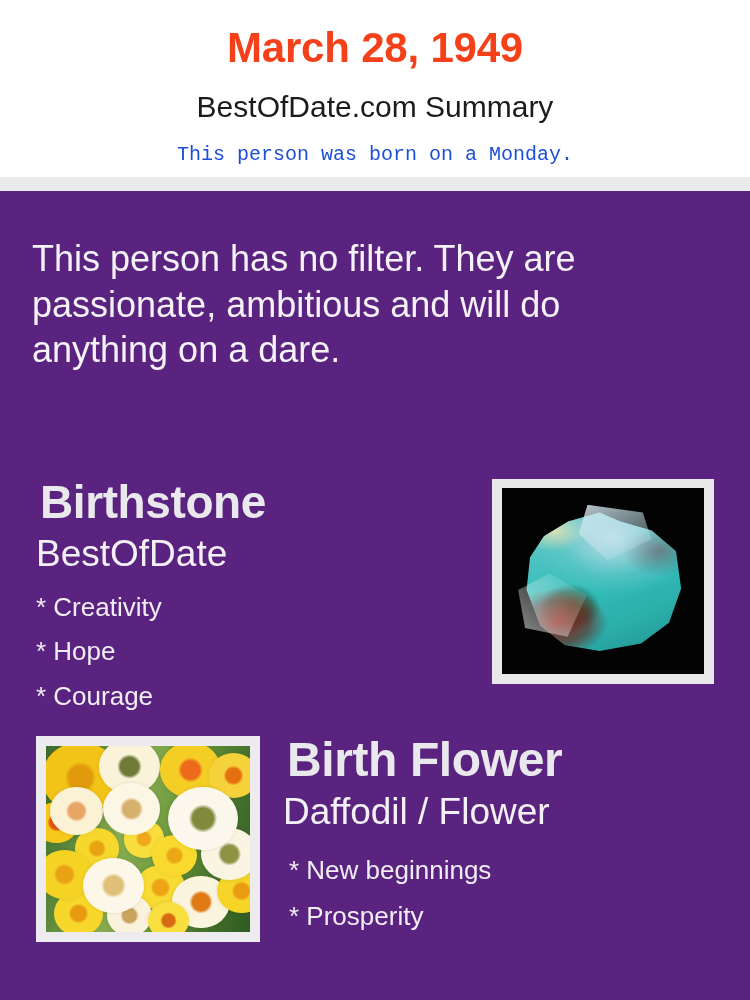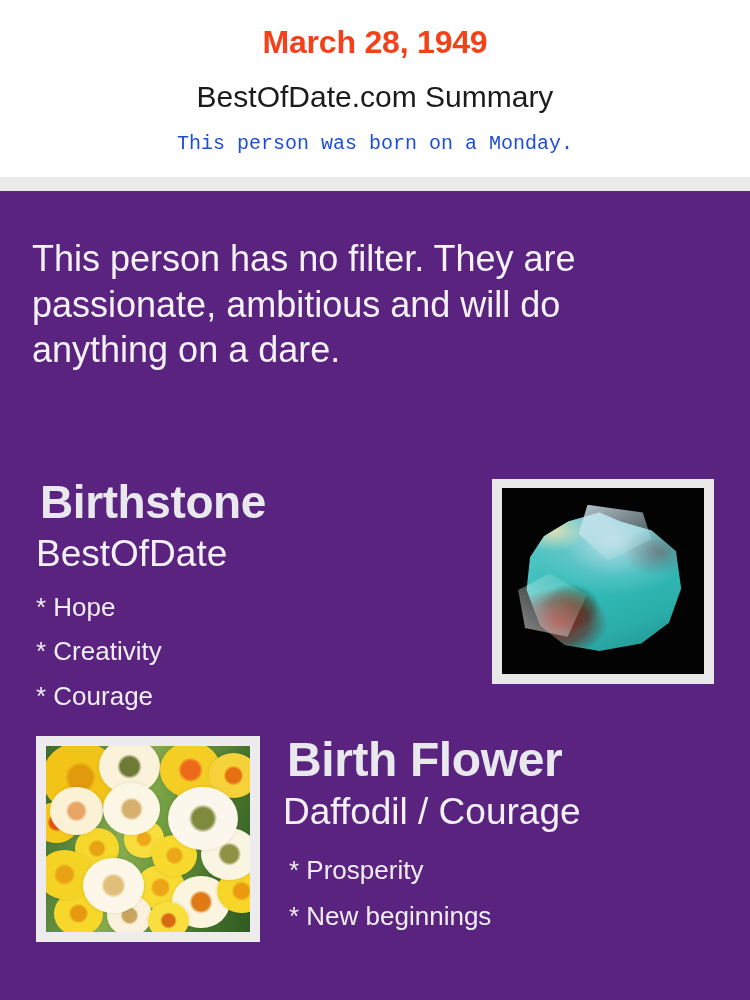--- a/index.html
+++ b/index.html
@@ -28,21 +28,21 @@
     top: 0;
     width: 750px;
     height: 177px;
     background: #FFFFFF;
     text-align: center;
     box-sizing: border-box;
   }
   .header-date {
     margin: 0;
     padding-top: 26px;
-    font-size: 32px;
+    font-size: 42px;
     font-weight: bold;
     letter-spacing: -0.2px;
     color: #F4411A;
     line-height: 1.05;
   }
   .header-site {
     margin: 12px;
     padding-top: 8px;
     font-size: 30px;
     font-weight: normal;
@@ -261,22 +261,22 @@
   <div class="body-area">
 
     <div class="zodiac">
       <div class="zodiac-desc">This person has no filter. They are passionate, ambitious and will do anything on a dare.</div>
     </div>
 
     <div class="birthstone-text">
       <div class="section-title">Birthstone</div>
       <div class="section-value">BestOfDate</div>
       <ul class="traits">
+        <li>* Creativity</li>
         <li>* Hope</li>
-        <li>* Creativity</li>
         <li>* Courage</li>
       </ul>
     </div>
 
     <div class="stone-frame">
       <div class="stone-photo">
         <div class="stone-crystal"></div>
         <div class="stone-facet-a"></div>
         <div class="stone-facet-b"></div>
       </div>
@@ -302,21 +302,21 @@
           <div class="bloom" style="left: 62%; top: 70%; width: 28%; height: 28%; background: radial-gradient(circle, rgb(224, 122, 22) 0%, rgb(224, 122, 22) 22%, rgb(251, 245, 224) 30%, rgb(251, 245, 224) 100%); box-shadow: rgba(0, 0, 0, 0.1) 0px 0px 4px; z-index: 11;"></div>
           <div class="bloom" style="left: 84%; top: 66%; width: 24%; height: 24%; background: radial-gradient(circle, rgb(234, 155, 18) 0%, rgb(234, 155, 18) 22%, rgb(246, 213, 40) 30%, rgb(246, 213, 40) 100%); box-shadow: rgba(0, 0, 0, 0.1) 0px 0px 4px; z-index: 12;"></div>
           <div class="bloom" style="left: 4%; top: 78%; width: 24%; height: 24%; background: radial-gradient(circle, rgb(231, 154, 16) 0%, rgb(231, 154, 16) 22%, rgb(247, 215, 42) 30%, rgb(247, 215, 42) 100%); box-shadow: rgba(0, 0, 0, 0.1) 0px 0px 4px; z-index: 13;"></div>
           <div class="bloom" style="left: 30%; top: 80%; width: 22%; height: 22%; background: radial-gradient(circle, rgb(201, 164, 94) 0%, rgb(201, 164, 94) 22%, rgb(250, 242, 220) 30%, rgb(250, 242, 220) 100%); box-shadow: rgba(0, 0, 0, 0.1) 0px 0px 4px; z-index: 14;"></div>
           <div class="bloom" style="left: 50%; top: 84%; width: 20%; height: 20%; background: radial-gradient(circle, rgb(216, 106, 20) 0%, rgb(216, 106, 20) 22%, rgb(248, 222, 62) 30%, rgb(248, 222, 62) 100%); box-shadow: rgba(0, 0, 0, 0.1) 0px 0px 4px; z-index: 15;"></div>
         </div>
     </div>
 
     <div class="flower-text">
       <div class="section-title">Birth Flower</div>
-      <div class="section-value">Daffodil / Courage</div>
+      <div class="section-value">Daffodil / Flower</div>
       <ul class="traits">
+        <li>* New beginnings</li>
         <li>* Prosperity</li>
-        <li>* New beginnings</li>
       </ul>
     </div>
 
   </div>
 </div>
 
 </body></html>

